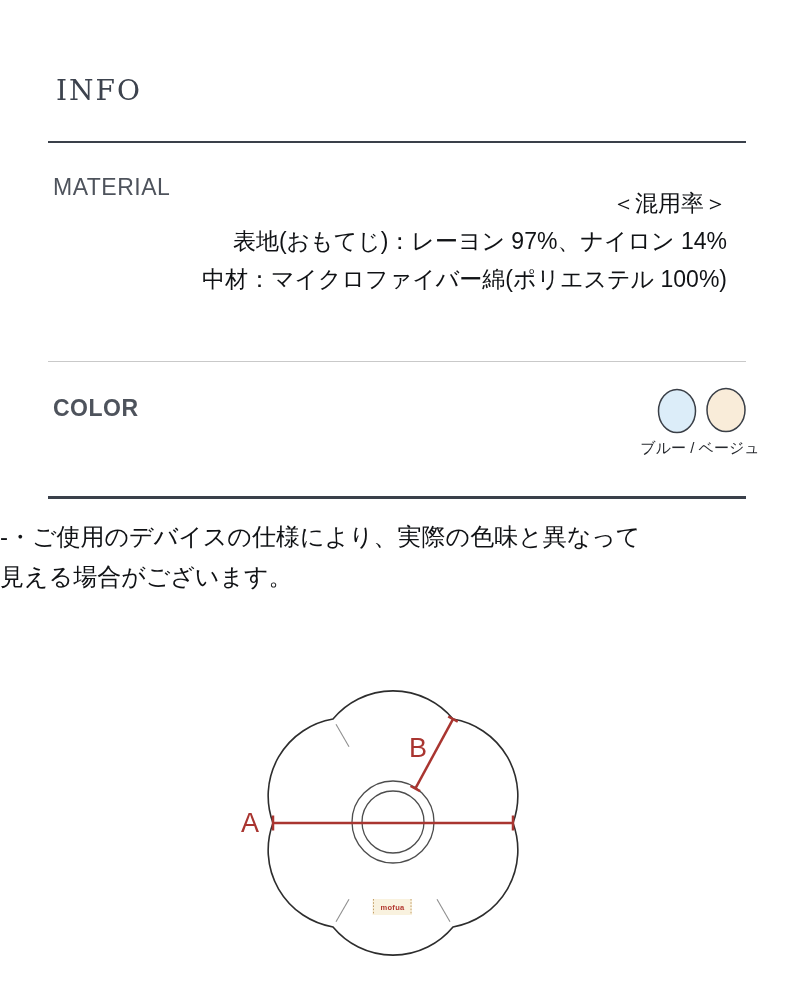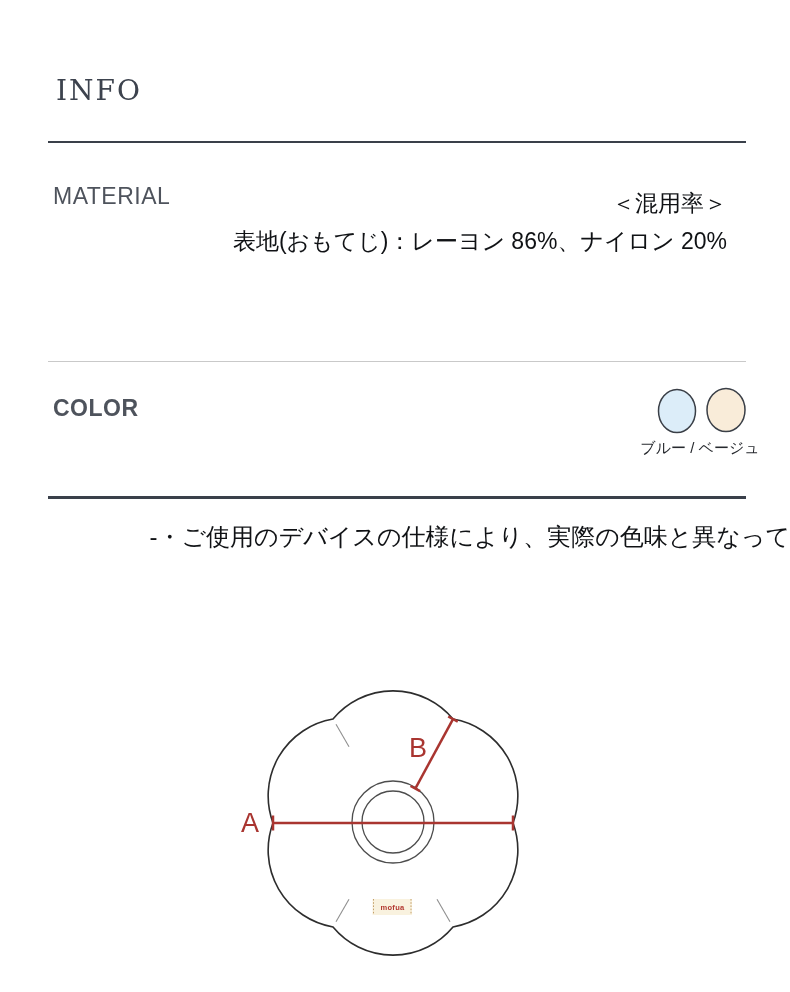--- a/index.html
+++ b/index.html
@@ -19,69 +19,71 @@
   .divider { position: absolute; left: 48px; width: 698px; }
   .divider.dark  { height: 2px; background: #3a404a; }
   .divider.light { height: 1px; background: #c9c9c9; }
   #divider-1 { top: 141px; }
   #divider-2 { top: 361px; }
   #divider-3 { top: 496px; height: 3px; }
   .section-label {
     position: absolute; left: 53px;
     font-size: 23px; letter-spacing: 0.5px; color: #4e535c;
   }
-  #material-label { top: 183px; }
+  #material-label { top: 174px; }
   #color-label { top: 395px; font-weight: bold; }
   .material-block {
     position: absolute; right: 63px; top: 184px;
     text-align: right;
     font-size: 23px; line-height: 38px; color: #101215;
     white-space: nowrap;
   }
   .color-swatches { position: absolute; left: 650px; top: 387px; }
   .color-caption {
     position: absolute; left: 605px; top: 439px; width: 190px;
     text-align: center; font-size: 15px; color: #26292e;
     white-space: nowrap;
   }
   .notice {
     position: absolute; left: 0; top: 517px; width: 790px;
-    text-align: right; font-size: 24px; line-height: 40px; color: #101215;
+    text-align: left; font-size: 24px; line-height: 40px; color: #101215;
   }
   .diagram { position: absolute; left: 0; top: 660px; }
   .diagram text {
     font-family: "Liberation Sans", "DejaVu Sans", sans-serif;
   }
 </style>
 </head>
 <body>
 
 <div class="info-title">INFO</div>
 
 <div id="divider-1" class="divider dark"></div>
 
 <div id="material-label" class="section-label">MATERIAL</div>
 <div class="material-block">
   <div>＜混用率＞</div>
-  <div>表地(おもてじ)：レーヨン 86%、ナイロン 20%</div>
+  <div>表地(おもてじ)：レーヨン 97%、ナイロン 14%</div>
+  <div>中材：マイクロファイバー綿(ポリエステル 100%)</div>
 </div>
 
 <div id="divider-2" class="divider light"></div>
 
 <div id="color-label" class="section-label">COLOR</div>
 <svg class="color-swatches" width="110" height="50" viewBox="0 0 110 50">
   <ellipse cx="27" cy="24" rx="18.5" ry="21.5" stroke="#3a3f47" stroke-width="1.5" fill="#dcedf9"></ellipse>
   <ellipse cx="76" cy="23" rx="19" ry="21.5" stroke="#3a3f47" stroke-width="1.5" fill="#f9ecd9"></ellipse>
 </svg>
 <div class="color-caption">ブルー / ベージュ</div>
 
 <div id="divider-3" class="divider dark"></div>
 
 <div class="notice">
   <div>-・ご使用のデバイスの仕様により、実際の色味と異なって</div>
+  <div>見える場合がございます。</div>
 </div>
 
 <svg class="diagram" width="790" height="332" viewBox="0 660 790 332">
 
   <path d="M 513 823
            A 78 78 0 0 0 453 719.08
            A 78 78 0 0 0 333 719.08
            A 78 78 0 0 0 273 823
            A 78 78 0 0 0 333 926.92
            A 78 78 0 0 0 453 926.92

